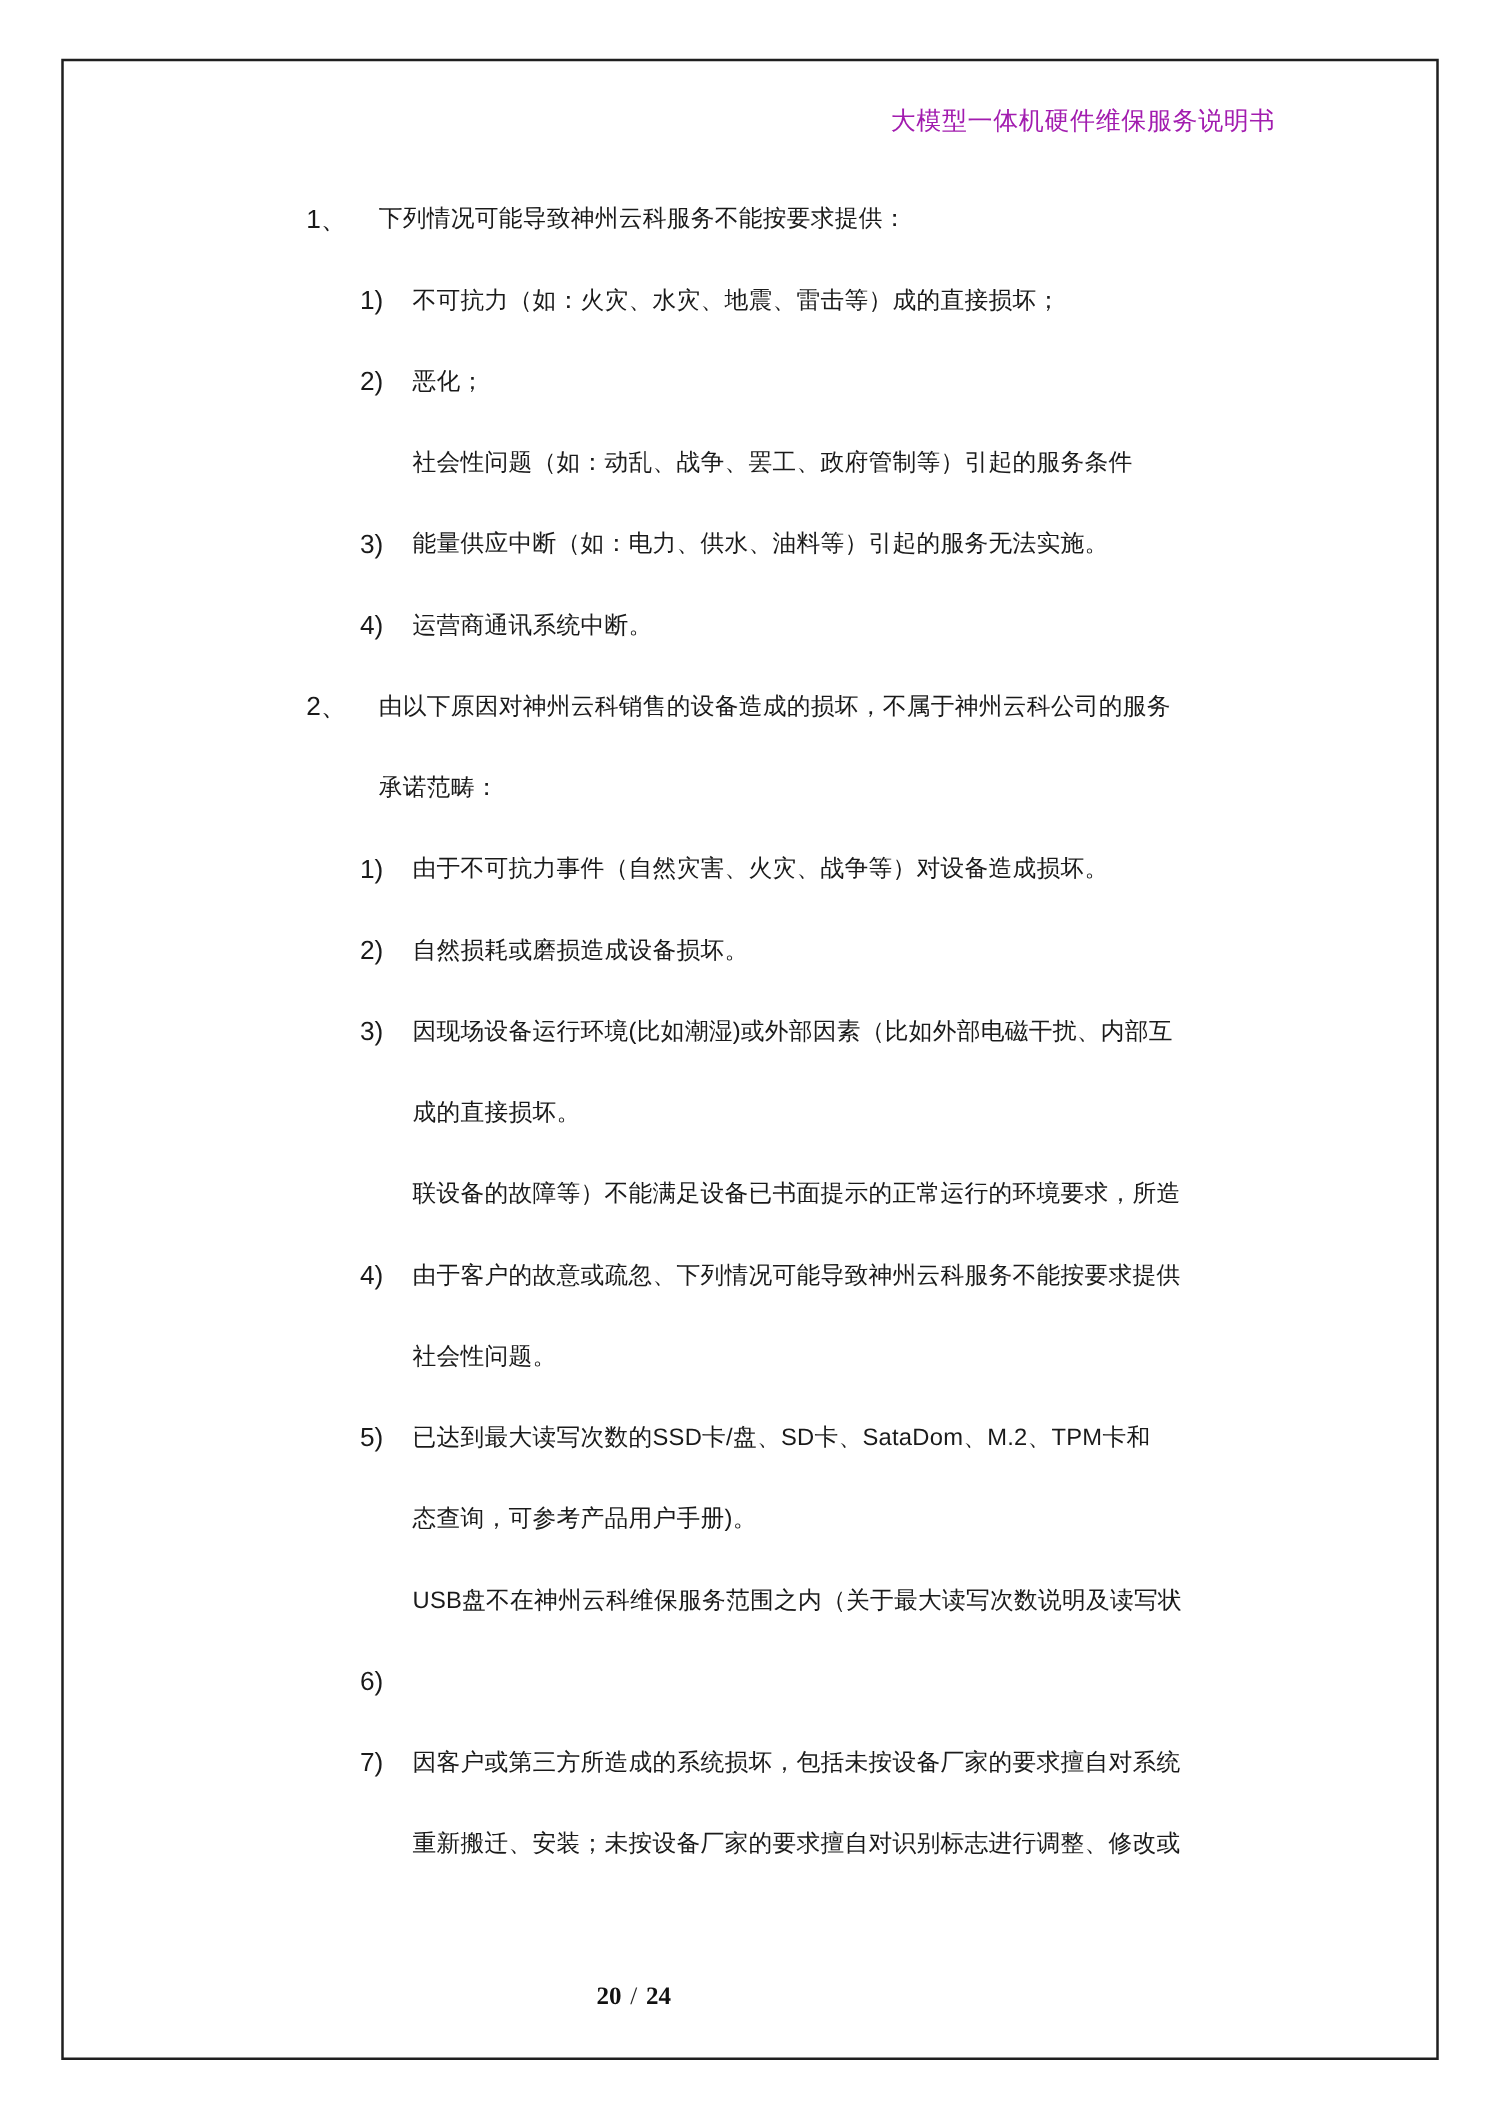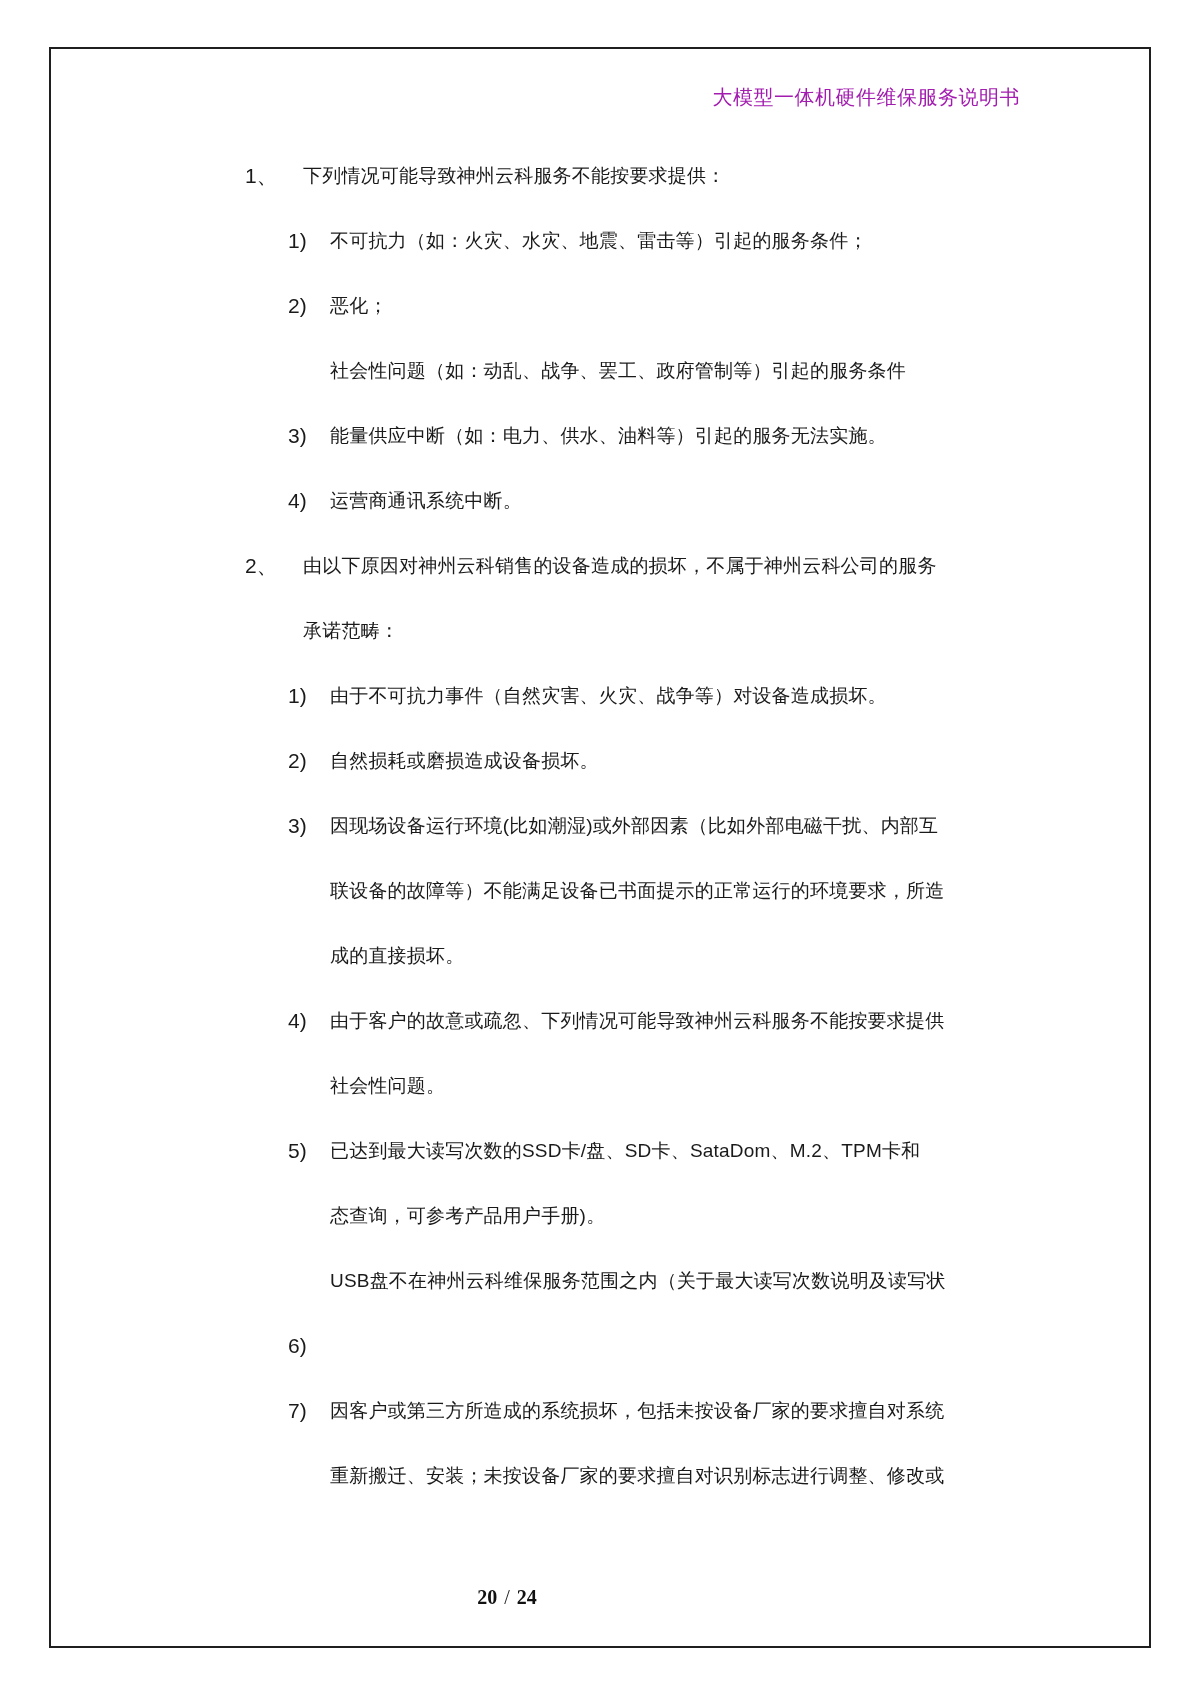--- a/index.html
+++ b/index.html
@@ -101,21 +101,21 @@
     <div class="row l1">
       <span class="marker">1、</span>
       <div class="lines">
         <div class="ln">下列情况可能导致神州云科服务不能按要求提供：</div>
       </div>
     </div>
 
     <div class="row l2">
       <span class="marker">1)</span>
       <div class="lines">
-        <div class="ln">不可抗力（如：火灾、水灾、地震、雷击等）引起的服务条件；</div>
+        <div class="ln">不可抗力（如：火灾、水灾、地震、雷击等）成的直接损坏；</div>
       </div>
     </div>
 
     <div class="row l2">
       <span class="marker">2)</span>
       <div class="lines">
         <div class="ln">恶化；</div>
         <div class="ln">社会性问题（如：动乱、战争、罢工、政府管制等）引起的服务条件</div>
       </div>
     </div>
@@ -153,22 +153,22 @@
       <span class="marker">2)</span>
       <div class="lines">
         <div class="ln">自然损耗或磨损造成设备损坏。</div>
       </div>
     </div>
 
     <div class="row l2">
       <span class="marker">3)</span>
       <div class="lines">
         <div class="ln">因现场设备运行环境(比如潮湿)或外部因素（比如外部电磁干扰、内部互</div>
+        <div class="ln">成的直接损坏。</div>
         <div class="ln">联设备的故障等）不能满足设备已书面提示的正常运行的环境要求，所造</div>
-        <div class="ln">成的直接损坏。</div>
       </div>
     </div>
 
     <div class="row l2">
       <span class="marker">4)</span>
       <div class="lines">
         <div class="ln">由于客户的故意或疏忽、下列情况可能导致神州云科服务不能按要求提供</div>
         <div class="ln">社会性问题。</div>
       </div>
     </div>

